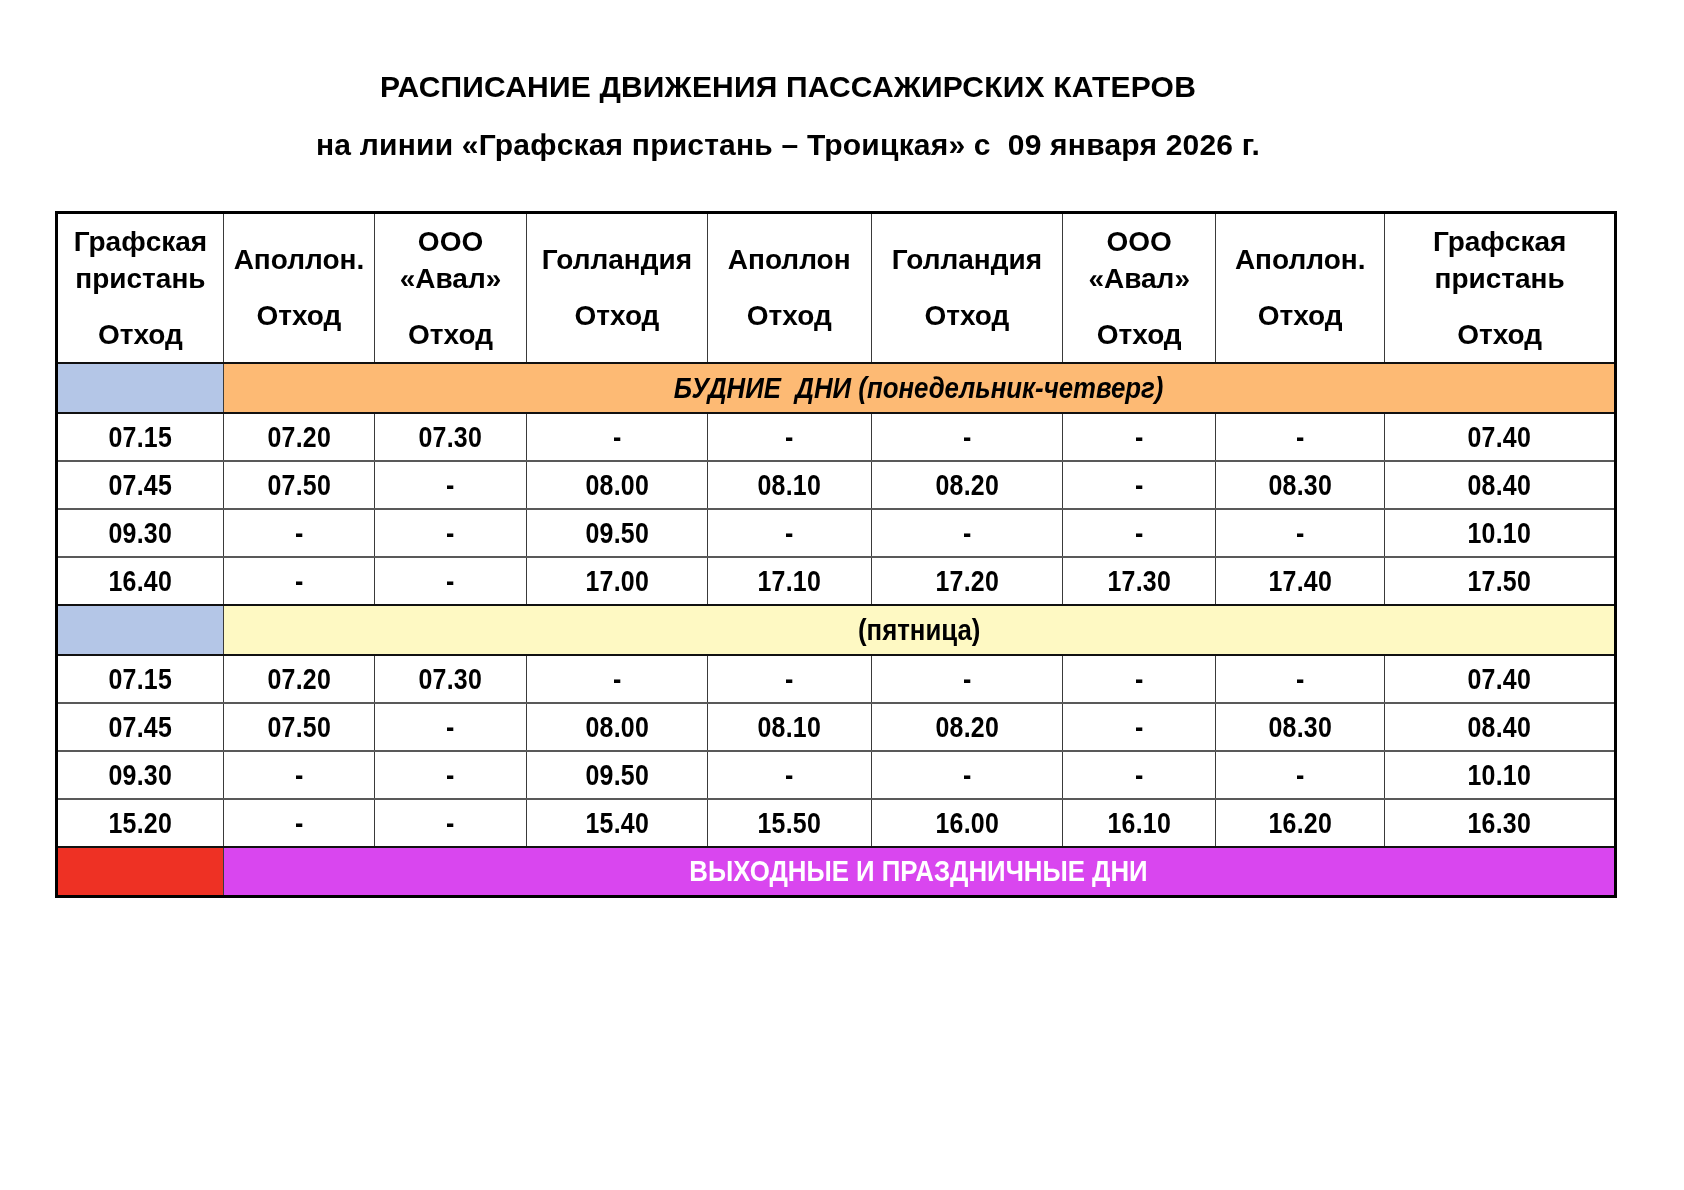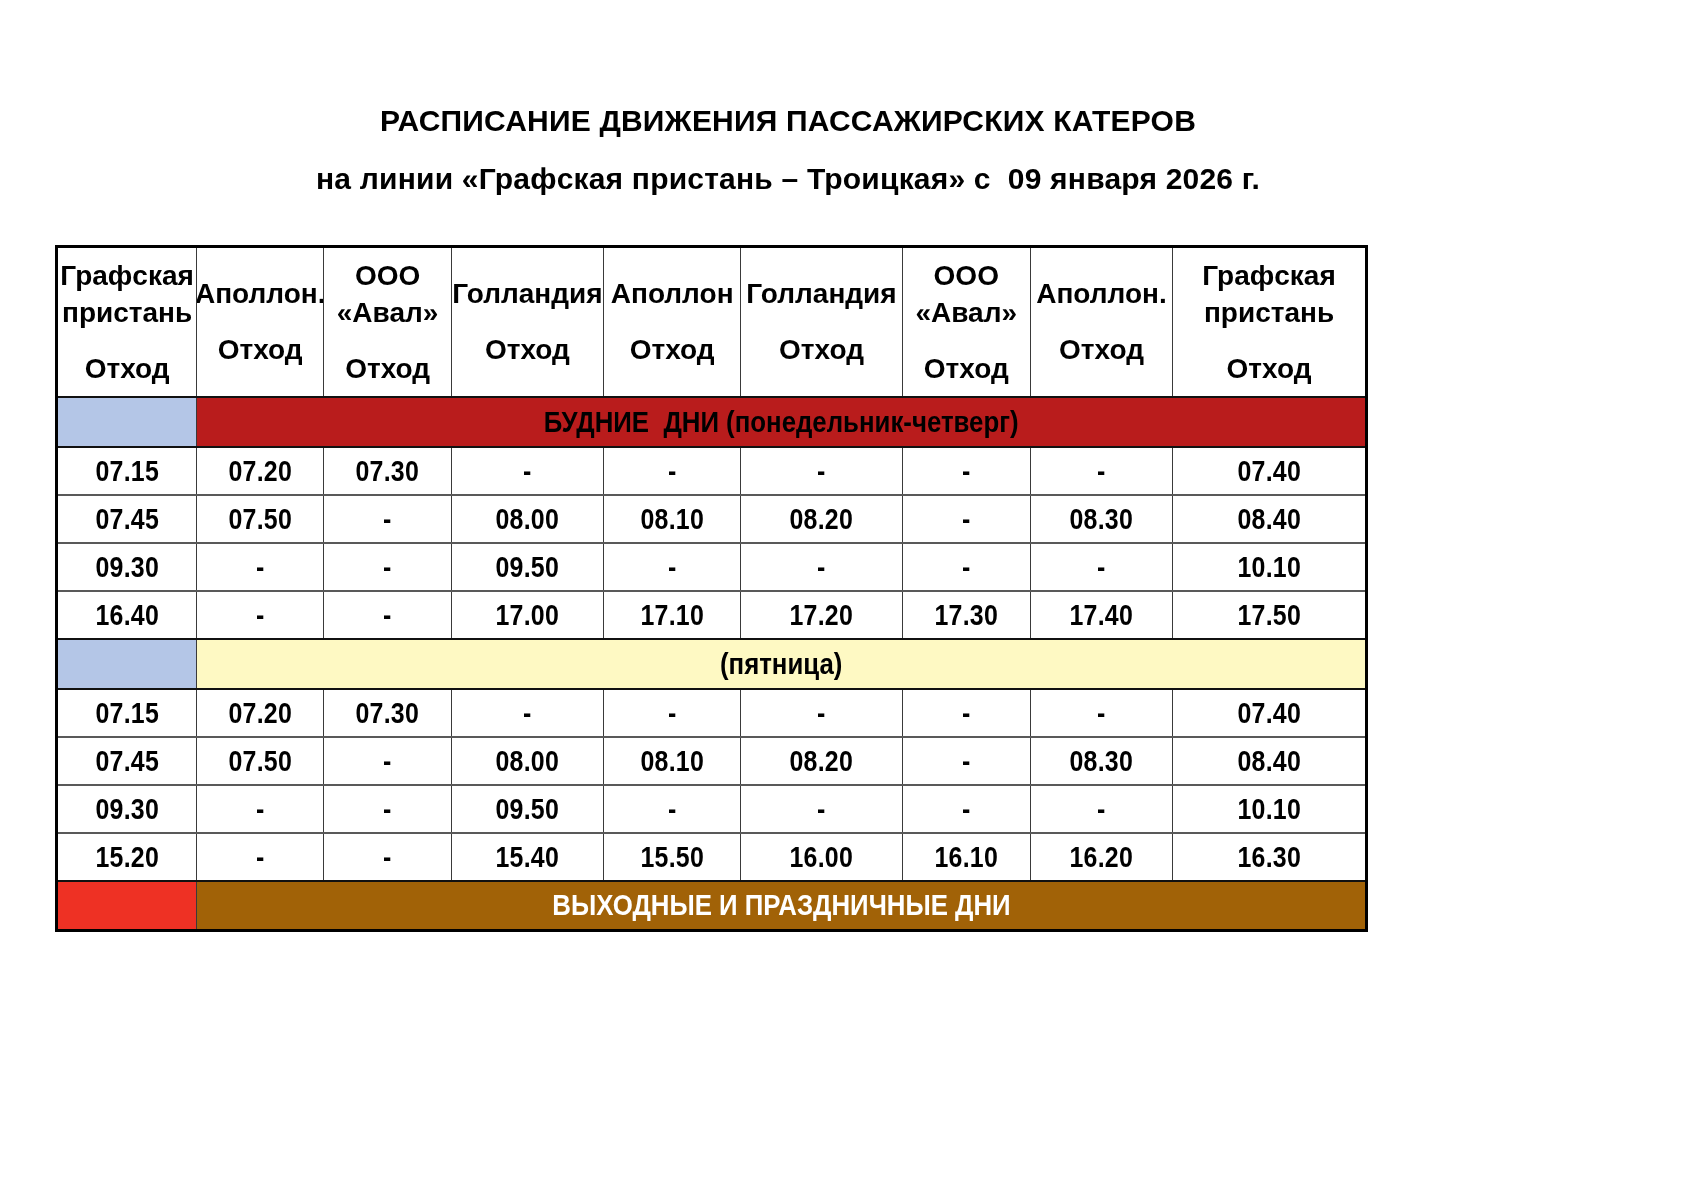--- a/index.html
+++ b/index.html
@@ -3,32 +3,32 @@
 <meta charset="utf-8">
 <style>
   html,body{margin:0;padding:0;background:#ffffff;}
   body{
     width:1684px;height:1190px;
     font-family:"Liberation Sans","DejaVu Sans",sans-serif;
     color:#000;
     -webkit-font-smoothing:antialiased;
   }
   .page{width:1684px;height:1190px;overflow:hidden;}
-  .titles{width:1466px;margin:0 0 0 55px;padding-top:106px;text-align:center;}
+  .titles{width:1466px;margin:0 0 0 55px;padding-top:72px;text-align:center;}
   .titles h1{
     margin:0;font-size:30px;line-height:30px;font-weight:bold;letter-spacing:.2px;
   }
   .titles h2{
     margin:28px 0 0 0;font-size:30px;line-height:30px;font-weight:bold;letter-spacing:.2px;
   }
   .pre{white-space:pre-wrap;}
 
   table.schedule{
     margin:51px 0 0 55px;
-    width:1313px;
+    width:1562px;
     border-collapse:collapse;
     table-layout:fixed;
     border:3px solid #000;
   }
   th,td{
     border:1.6px solid #3a3a3a;
     padding:0;
     text-align:center;
     vertical-align:middle;
     overflow:hidden;
@@ -136,21 +136,21 @@
             <div class="hdr-wrap">
               <div class="hdr-name">Графская пристань</div>
               <div class="hdr-event">Отход</div>
             </div>
           </th>
         </tr>
       </thead>
     <tbody id="tbody">
         <tr class="section blue">
           <td class="sec-first" style="background: rgb(180, 198, 231);"></td>
-          <td colspan="8" style="background: #b91c1c;"><span class="sec-label">БУДНИЕ  ДНИ (понедельник-четверг)</span></td>
+          <td colspan="8" style="background: #fdba74; font-style: italic;"><span class="sec-label">БУДНИЕ  ДНИ (понедельник-четверг)</span></td>
         </tr>
         <tr class="data">
           <td><span class="tnum">07.15</span></td>
           <td><span class="tnum">07.20</span></td>
           <td><span class="tnum">07.30</span></td>
           <td><span class="tnum">-</span></td>
           <td><span class="tnum">-</span></td>
           <td><span class="tnum">-</span></td>
           <td><span class="tnum">-</span></td>
           <td><span class="tnum">-</span></td>
@@ -232,17 +232,17 @@
           <td><span class="tnum">-</span></td>
           <td><span class="tnum">15.40</span></td>
           <td><span class="tnum">15.50</span></td>
           <td><span class="tnum">16.00</span></td>
           <td><span class="tnum">16.10</span></td>
           <td><span class="tnum">16.20</span></td>
           <td><span class="tnum">16.30</span></td>
         </tr>
         <tr class="section red">
           <td class="sec-first" style="background: rgb(238, 49, 36);"></td>
-          <td colspan="8" style="background: #a16207;"><span class="sec-label">ВЫХОДНЫЕ И ПРАЗДНИЧНЫЕ ДНИ</span></td>
+          <td colspan="8" style="background: #d946ef;"><span class="sec-label">ВЫХОДНЫЕ И ПРАЗДНИЧНЫЕ ДНИ</span></td>
         </tr>
       </tbody>
   </table>
 </div>
 
 </body></html>

